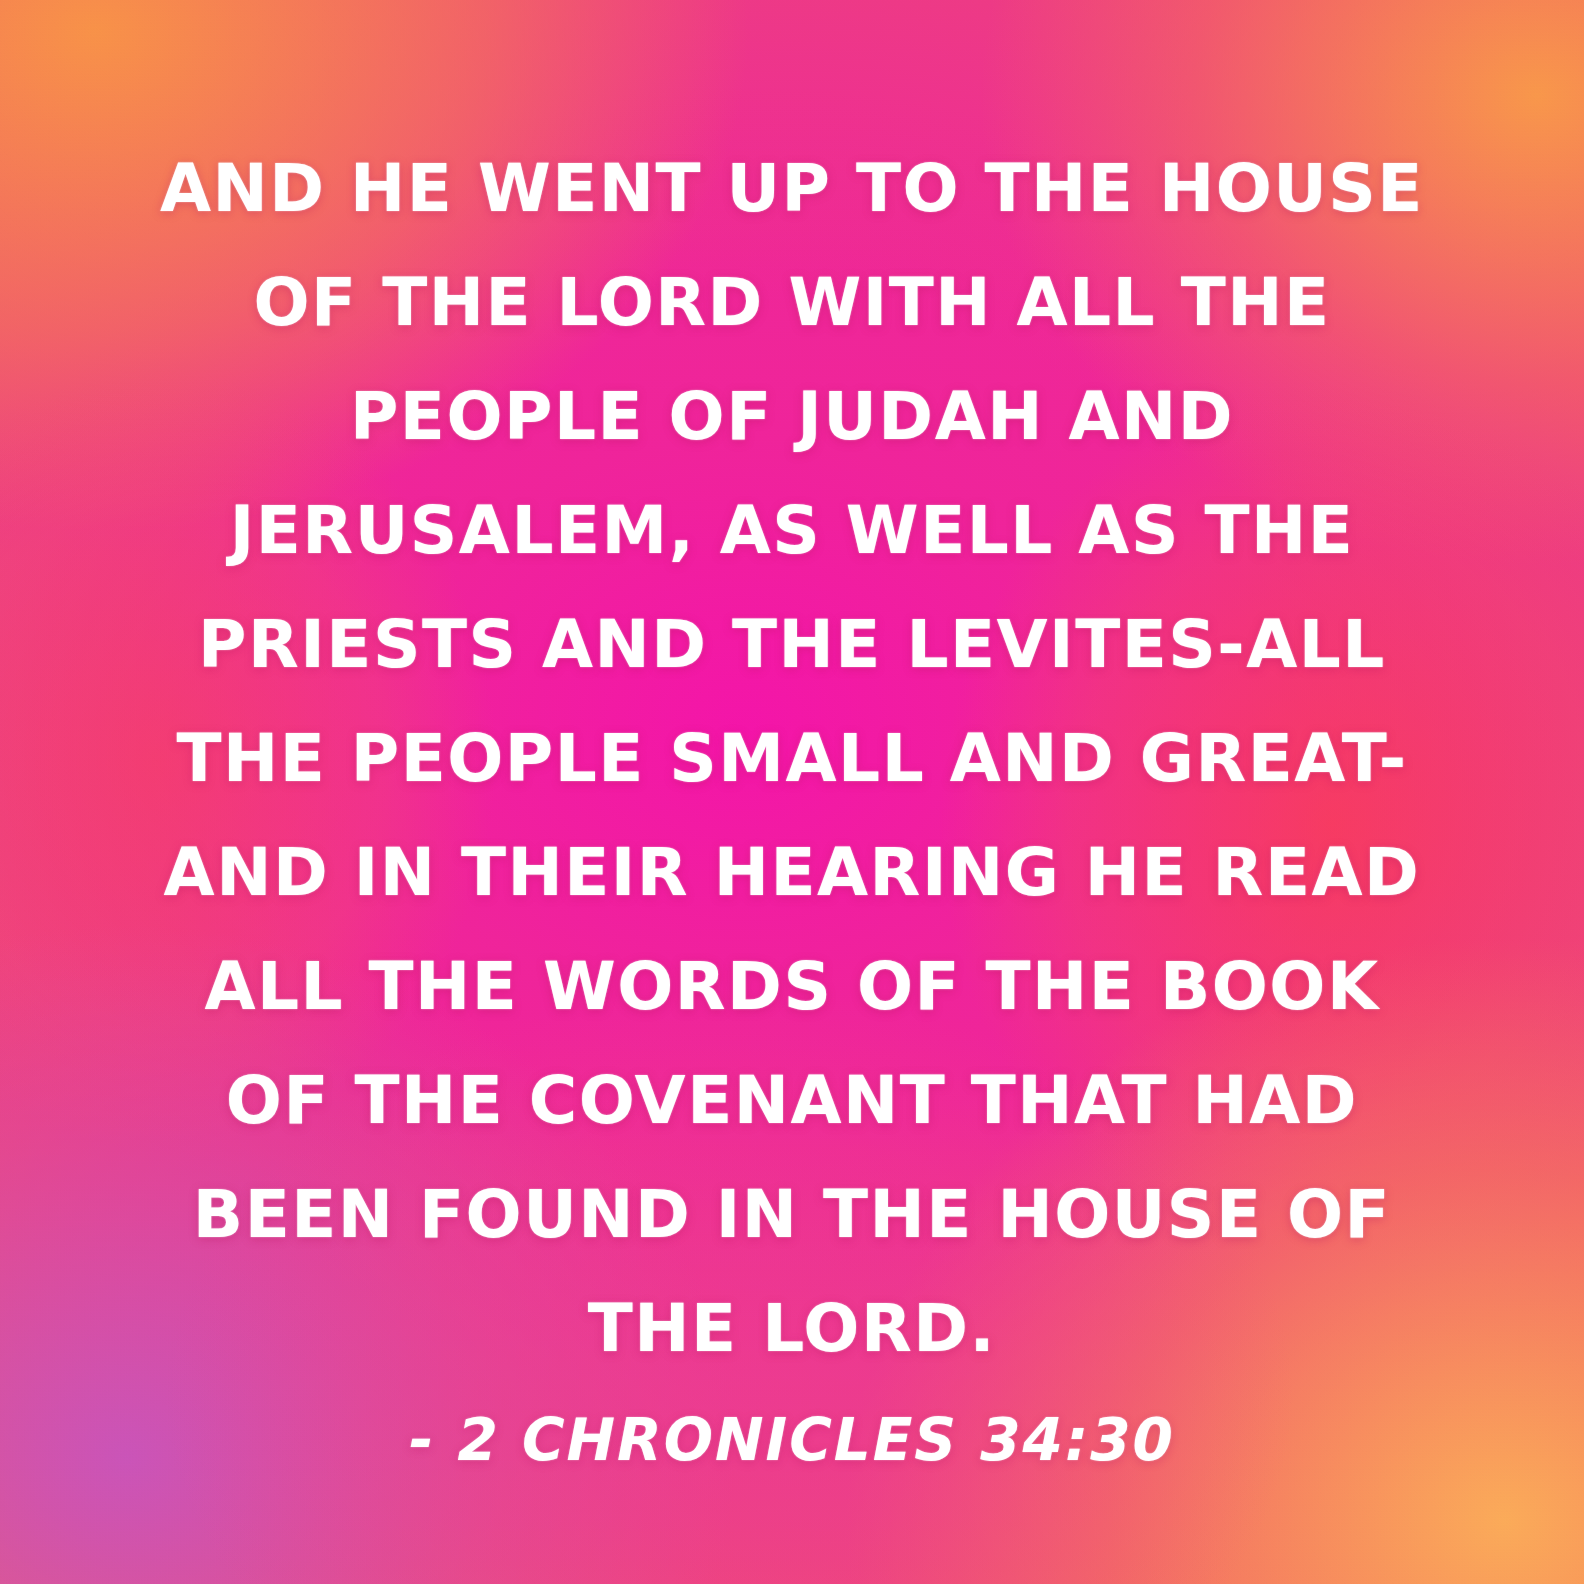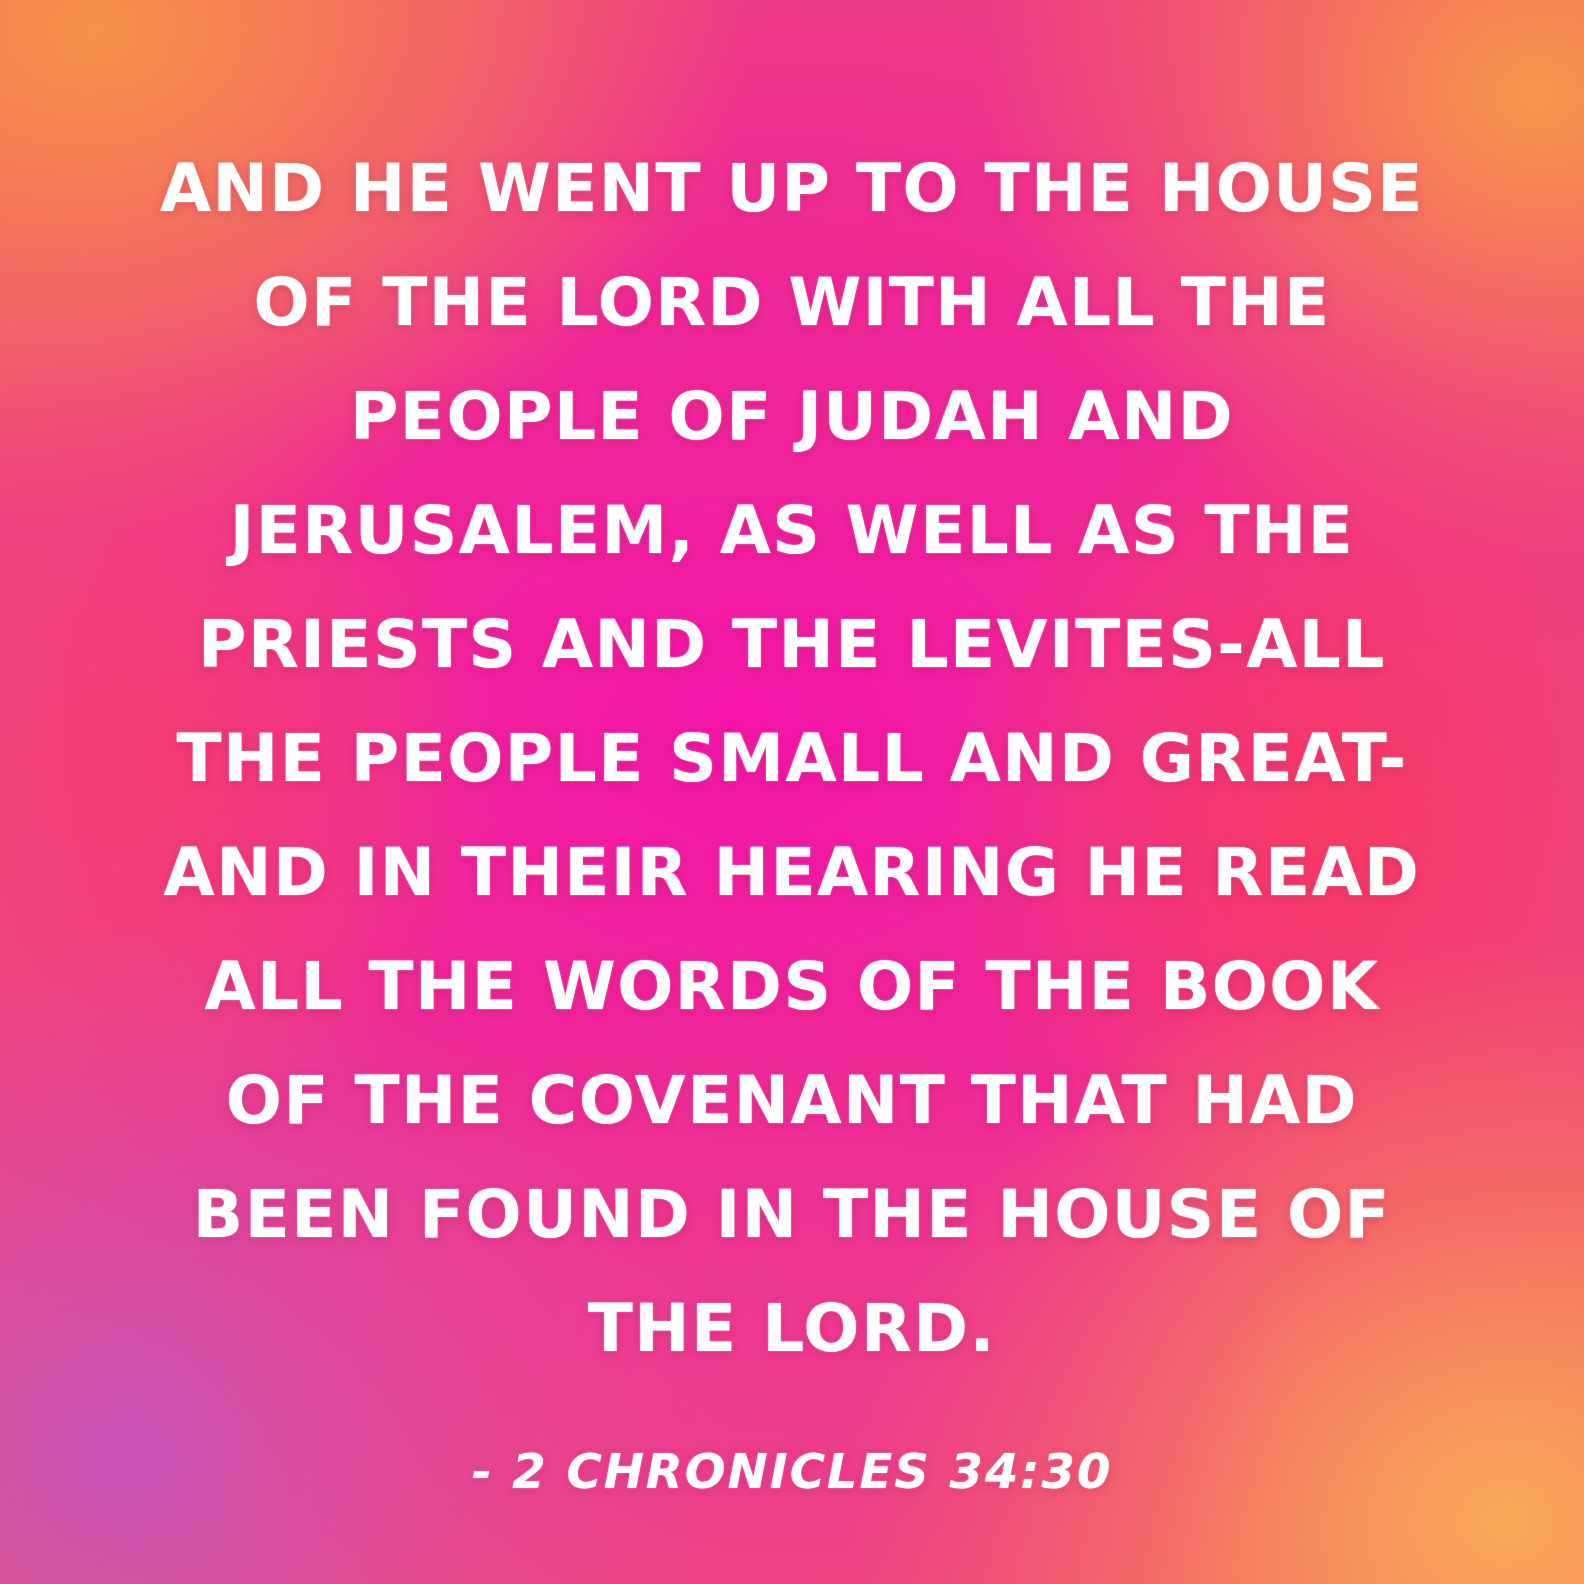--- a/index.html
+++ b/index.html
@@ -86,27 +86,27 @@
     font-size: 66px;
     line-height: 114px;
     letter-spacing: 1.5px;
     text-transform: uppercase;
     text-shadow:
       0 0 2px rgba(255,255,255,0.55),
       0 2px 10px rgba(180,20,90,0.35);
   }
 
   .verse-ref {
-    margin-top: 57px;
+    margin-top: 20px;
     text-align: center;
     color: #ffffff;
     font-family: "DejaVu Sans", sans-serif;
     font-weight: 700;
     font-style: italic;
-    font-size: 48px;
+    font-size: 58px;
     letter-spacing: 2px;
     text-transform: uppercase;
     text-shadow:
       0 0 2px rgba(255,255,255,0.5),
       0 2px 10px rgba(180,20,90,0.3);
   }
 </style>
 </head>
 <body>
 

